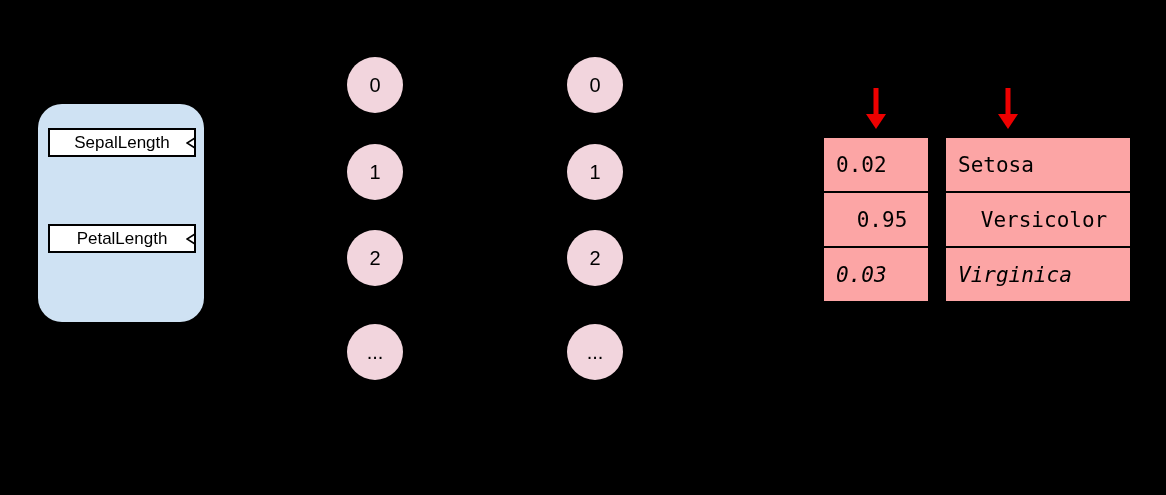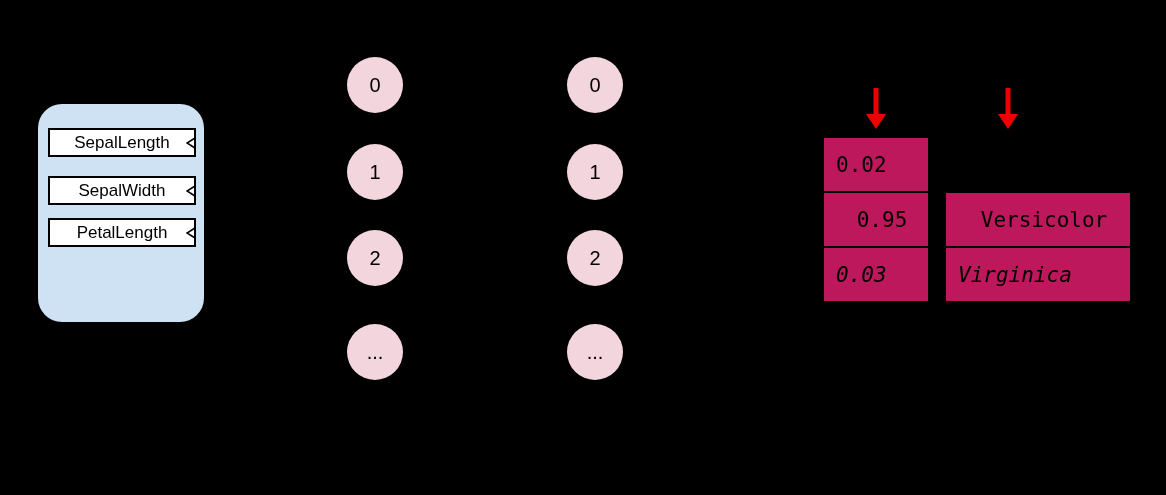--- a/index.html
+++ b/index.html
@@ -67,21 +67,21 @@
   .col2 { left: 567px; }
   .row1 { top: 57px; }
   .row2 { top: 144px; }
   .row3 { top: 230px; }
   .row4 { top: 324px; }
 
   
   .out-cell {
     position: absolute;
     height: 57px;
-    background: #be185d;
+    background: #fca5a5;
     border: 2px solid #000000;
     box-sizing: border-box;
     display: flex;
     align-items: center;
     padding-left: 12px;
     font-family: "DejaVu Sans Mono", "Liberation Mono", monospace;
     font-size: 21px;
     color: #000000;
   }
   .prob-col  { left: 822px; width: 108px; }
@@ -104,27 +104,21 @@
 
 <div class="diagram">
 
   <div class="input-panel">
     <div class="feature-box" style="top:24px">
       <span>SepalLength</span>
       <svg class="arrowhead" viewBox="0 0 10 12">
         <path d="M9,1 L1,6 L9,11" fill="none" stroke="#000000" stroke-width="1.6"></path>
       </svg>
     </div>
-    <div class="feature-box" style="top:72px">
-      <span>SepalWidth</span>
-      <svg class="arrowhead" viewBox="0 0 10 12">
-        <path d="M9,1 L1,6 L9,11" fill="none" stroke="#000000" stroke-width="1.6"></path>
-      </svg>
-    </div>
-    <div class="feature-box" style="top:114px">
+    <div class="feature-box" style="top:120px">
       <span>PetalLength</span>
       <svg class="arrowhead" viewBox="0 0 10 12">
         <path d="M9,1 L1,6 L9,11" fill="none" stroke="#000000" stroke-width="1.6"></path>
       </svg>
     </div>
   </div>
 
   <div class="node col1 row1">
     <span>0</span>
   </div>
@@ -163,20 +157,23 @@
   <div class="out-cell prob-col trow1">
     <span>0.02</span>
   </div>
   <div class="out-cell prob-col trow2">
     <span>0.95</span>
   </div>
   <div class="out-cell prob-col trow3">
     <span>0.03</span>
   </div>
 
+  <div class="out-cell class-col trow1">
+    <span>Setosa</span>
+  </div>
   <div class="out-cell class-col trow3">
     <span>Virginica</span>
   </div>
   <div class="out-cell class-col trow2">
     <span>Versicolor</span>
   </div>
 
 </div>
 
 </body></html>

